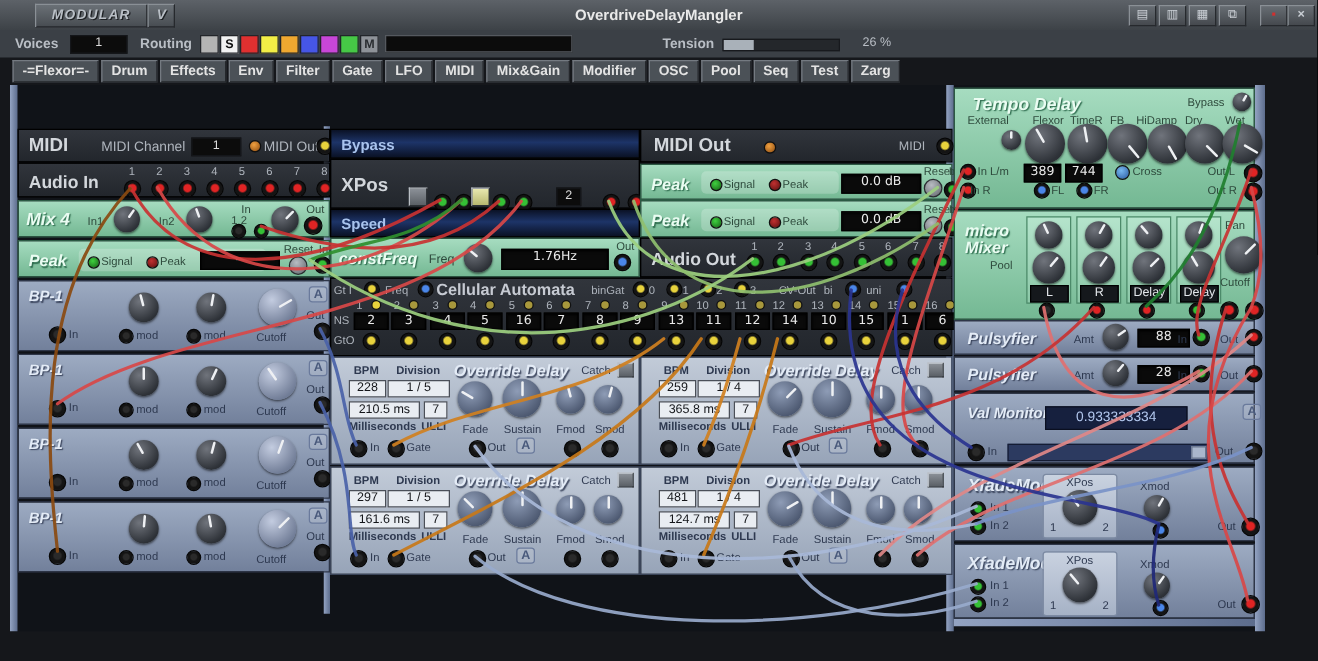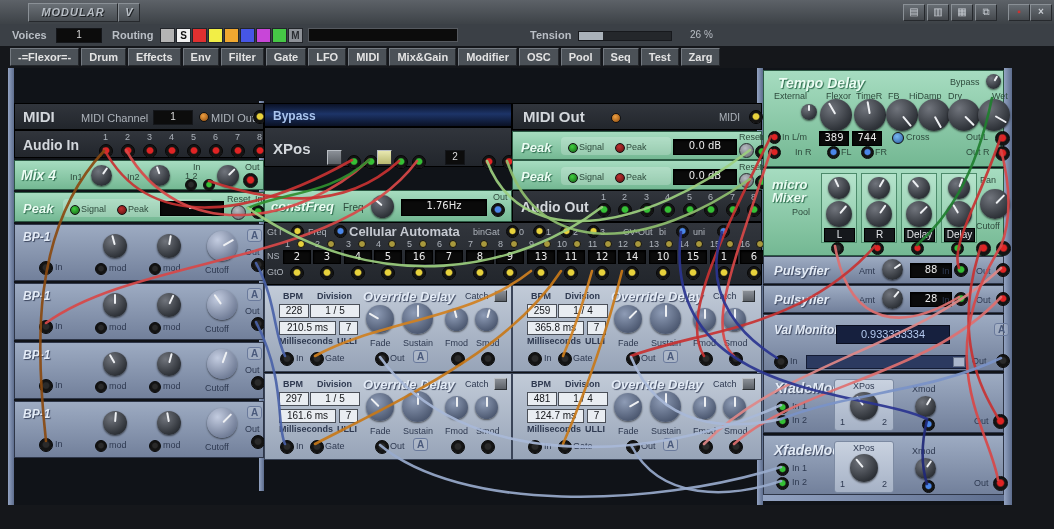--- a/index.html
+++ b/index.html
@@ -72,20 +72,21 @@
   .chstrip{background:linear-gradient(180deg,#b5e4cc,#8cc8a8);border:1px solid #4c8a6a;}
   .chlabel{background:#15181c;color:#e3e6ea;text-align:center;font-size:10px;border:1px solid #000;}
   #cable-svg{left:0;top:0;pointer-events:none;}
 </style>
 </head>
 <body>
 
 <div id="stage">
 
   <div class="ab titlebar">
+    <div class="ab wintitle">OverdriveDelayMangler</div>
     <div class="ab logo">MODULAR</div>
     <div class="ab logov">V</div>
     <div class="ab winbtn" style="left:903px">▤</div>
     <div class="ab winbtn" style="left:927px">▥</div>
     <div class="ab winbtn" style="left:951px">▦</div>
     <div class="ab winbtn" style="left:975px">⧉</div>
     <div class="ab winbtn" style="left:1008px;color:#d03030">▪</div>
     <div class="ab winbtn" style="left:1030px;font-weight:bold">×</div>
   </div>
 
@@ -255,20 +256,23 @@
     <div class="ab port p-green" style="left:82px;top:27px"></div>
     <div class="ab port p-green" style="left:99px;top:27px"></div>
     <div class="ab btn-sq" style="left:112px;top:22px;width:13px;height:13px;background:linear-gradient(180deg,#e8e8b0,#b8b870)"></div>
     <div class="ab port p-green" style="left:129px;top:27px"></div>
     <div class="ab port p-green" style="left:147px;top:27px"></div>
     <div class="ab fld" style="left:180px;top:22px;width:18px;height:13px">2</div>
     <div class="ab port p-red" style="left:217px;top:27px"></div>
     <div class="ab port p-red" style="left:237px;top:27px"></div>
   </div>
 
+  <div class="ab mod mod-bar" style="left:264px;top:167px;width:248px;height:23px">
+    <span class="ab t-bar" style="left:8px;top:4px;font-size:12px">Speed</span>
+  </div>
 
   <div class="ab mod mod-green" style="left:264px;top:190px;width:248px;height:32px">
     <span class="ab t-green" style="left:6px;top:8px;font-size:13px">constFreq</span>
     <span class="ab sl" style="left:78px;top:11px;font-size:10px">Freq</span>
     <div class="ab knob" style="left:106px;top:4px;width:23px;height:23px;--r:-50deg"></div>
     <div class="ab disp" style="left:136px;top:8px;width:84px;height:15px">1.76Hz</div>
     <span class="ab sl" style="left:228px;top:1px">Out</span>
     <div class="ab port p-blue" style="left:226px;top:12px"></div>
   </div>
 
@@ -545,38 +549,38 @@
   <div class="ab mod mod-green" style="left:763px;top:70px;width:241px;height:97px">
     <span class="ab t-green" style="left:14px;top:4px;font-size:14px">Tempo Delay</span>
     <span class="ab sl" style="left:186px;top:6px">Bypass</span>
     <div class="ab knob" style="left:222px;top:3px;width:15px;height:15px;--r:30deg"></div>
     <span class="ab sl" style="left:10px;top:20px">External</span>
     <span class="ab sl" style="left:62px;top:20px">Flexor</span>
     <span class="ab sl" style="left:92px;top:20px">TimeR</span>
     <span class="ab sl" style="left:124px;top:20px">FB</span>
     <span class="ab sl" style="left:145px;top:20px">HiDamp</span>
     <span class="ab sl" style="left:184px;top:20px">Dry</span>
-    <span class="ab sl" style="left:228px;top:20px">Wet</span>
+    <span class="ab sl" style="left:216px;top:20px">Wet</span>
     <div class="ab knob" style="left:37px;top:33px;width:16px;height:16px;--r:0deg"></div>
     <div class="ab knob" style="left:56px;top:28px;width:32px;height:32px;--r:-30deg"></div>
     <div class="ab knob" style="left:90px;top:28px;width:32px;height:32px;--r:-10deg"></div>
     <div class="ab knob" style="left:122px;top:28px;width:32px;height:32px;--r:140deg"></div>
     <div class="ab knob" style="left:154px;top:28px;width:32px;height:32px;--r:150deg"></div>
     <div class="ab knob" style="left:184px;top:28px;width:32px;height:32px;--r:135deg"></div>
     <div class="ab knob" style="left:214px;top:28px;width:32px;height:32px;--r:120deg"></div>
     <div class="ab port p-red" style="left:4px;top:60px;width:11px;height:11px"></div>
     <span class="ab sl" style="left:18px;top:61px">In L/m</span>
     <div class="ab disp" style="left:55px;top:60px;width:28px;height:13px">389</div>
     <div class="ab disp" style="left:88px;top:60px;width:28px;height:13px">744</div>
     <div class="ab led" style="left:128px;top:61px;width:10px;height:10px;background:radial-gradient(circle at 40% 35%,#78b8f0,#2858a0)"></div>
     <span class="ab sl" style="left:142px;top:61px">Cross</span>
     <span class="ab sl" style="left:202px;top:61px">Out L</span>
     <div class="ab port p-red" style="left:231px;top:60px;width:13px;height:13px"></div>
     <div class="ab port p-red" style="left:4px;top:75px;width:11px;height:11px"></div>
-    <span class="ab sl" style="left:31px;top:76px">In R</span>
+    <span class="ab sl" style="left:12px;top:76px">In R</span>
     <div class="ab port p-blue" style="left:63px;top:75px;width:11px;height:11px"></div>
     <span class="ab sl" style="left:77px;top:76px">FL</span>
     <div class="ab port p-blue" style="left:97px;top:75px;width:11px;height:11px"></div>
     <span class="ab sl" style="left:111px;top:76px">FR</span>
     <span class="ab sl" style="left:202px;top:76px">Out R</span>
     <div class="ab port p-red" style="left:231px;top:75px;width:13px;height:13px"></div>
   </div>
 
   <div class="ab mod mod-green" style="left:763px;top:168px;width:241px;height:88px">
     <span class="ab t-green" style="left:8px;top:8px;font-size:13px">micro</span>

